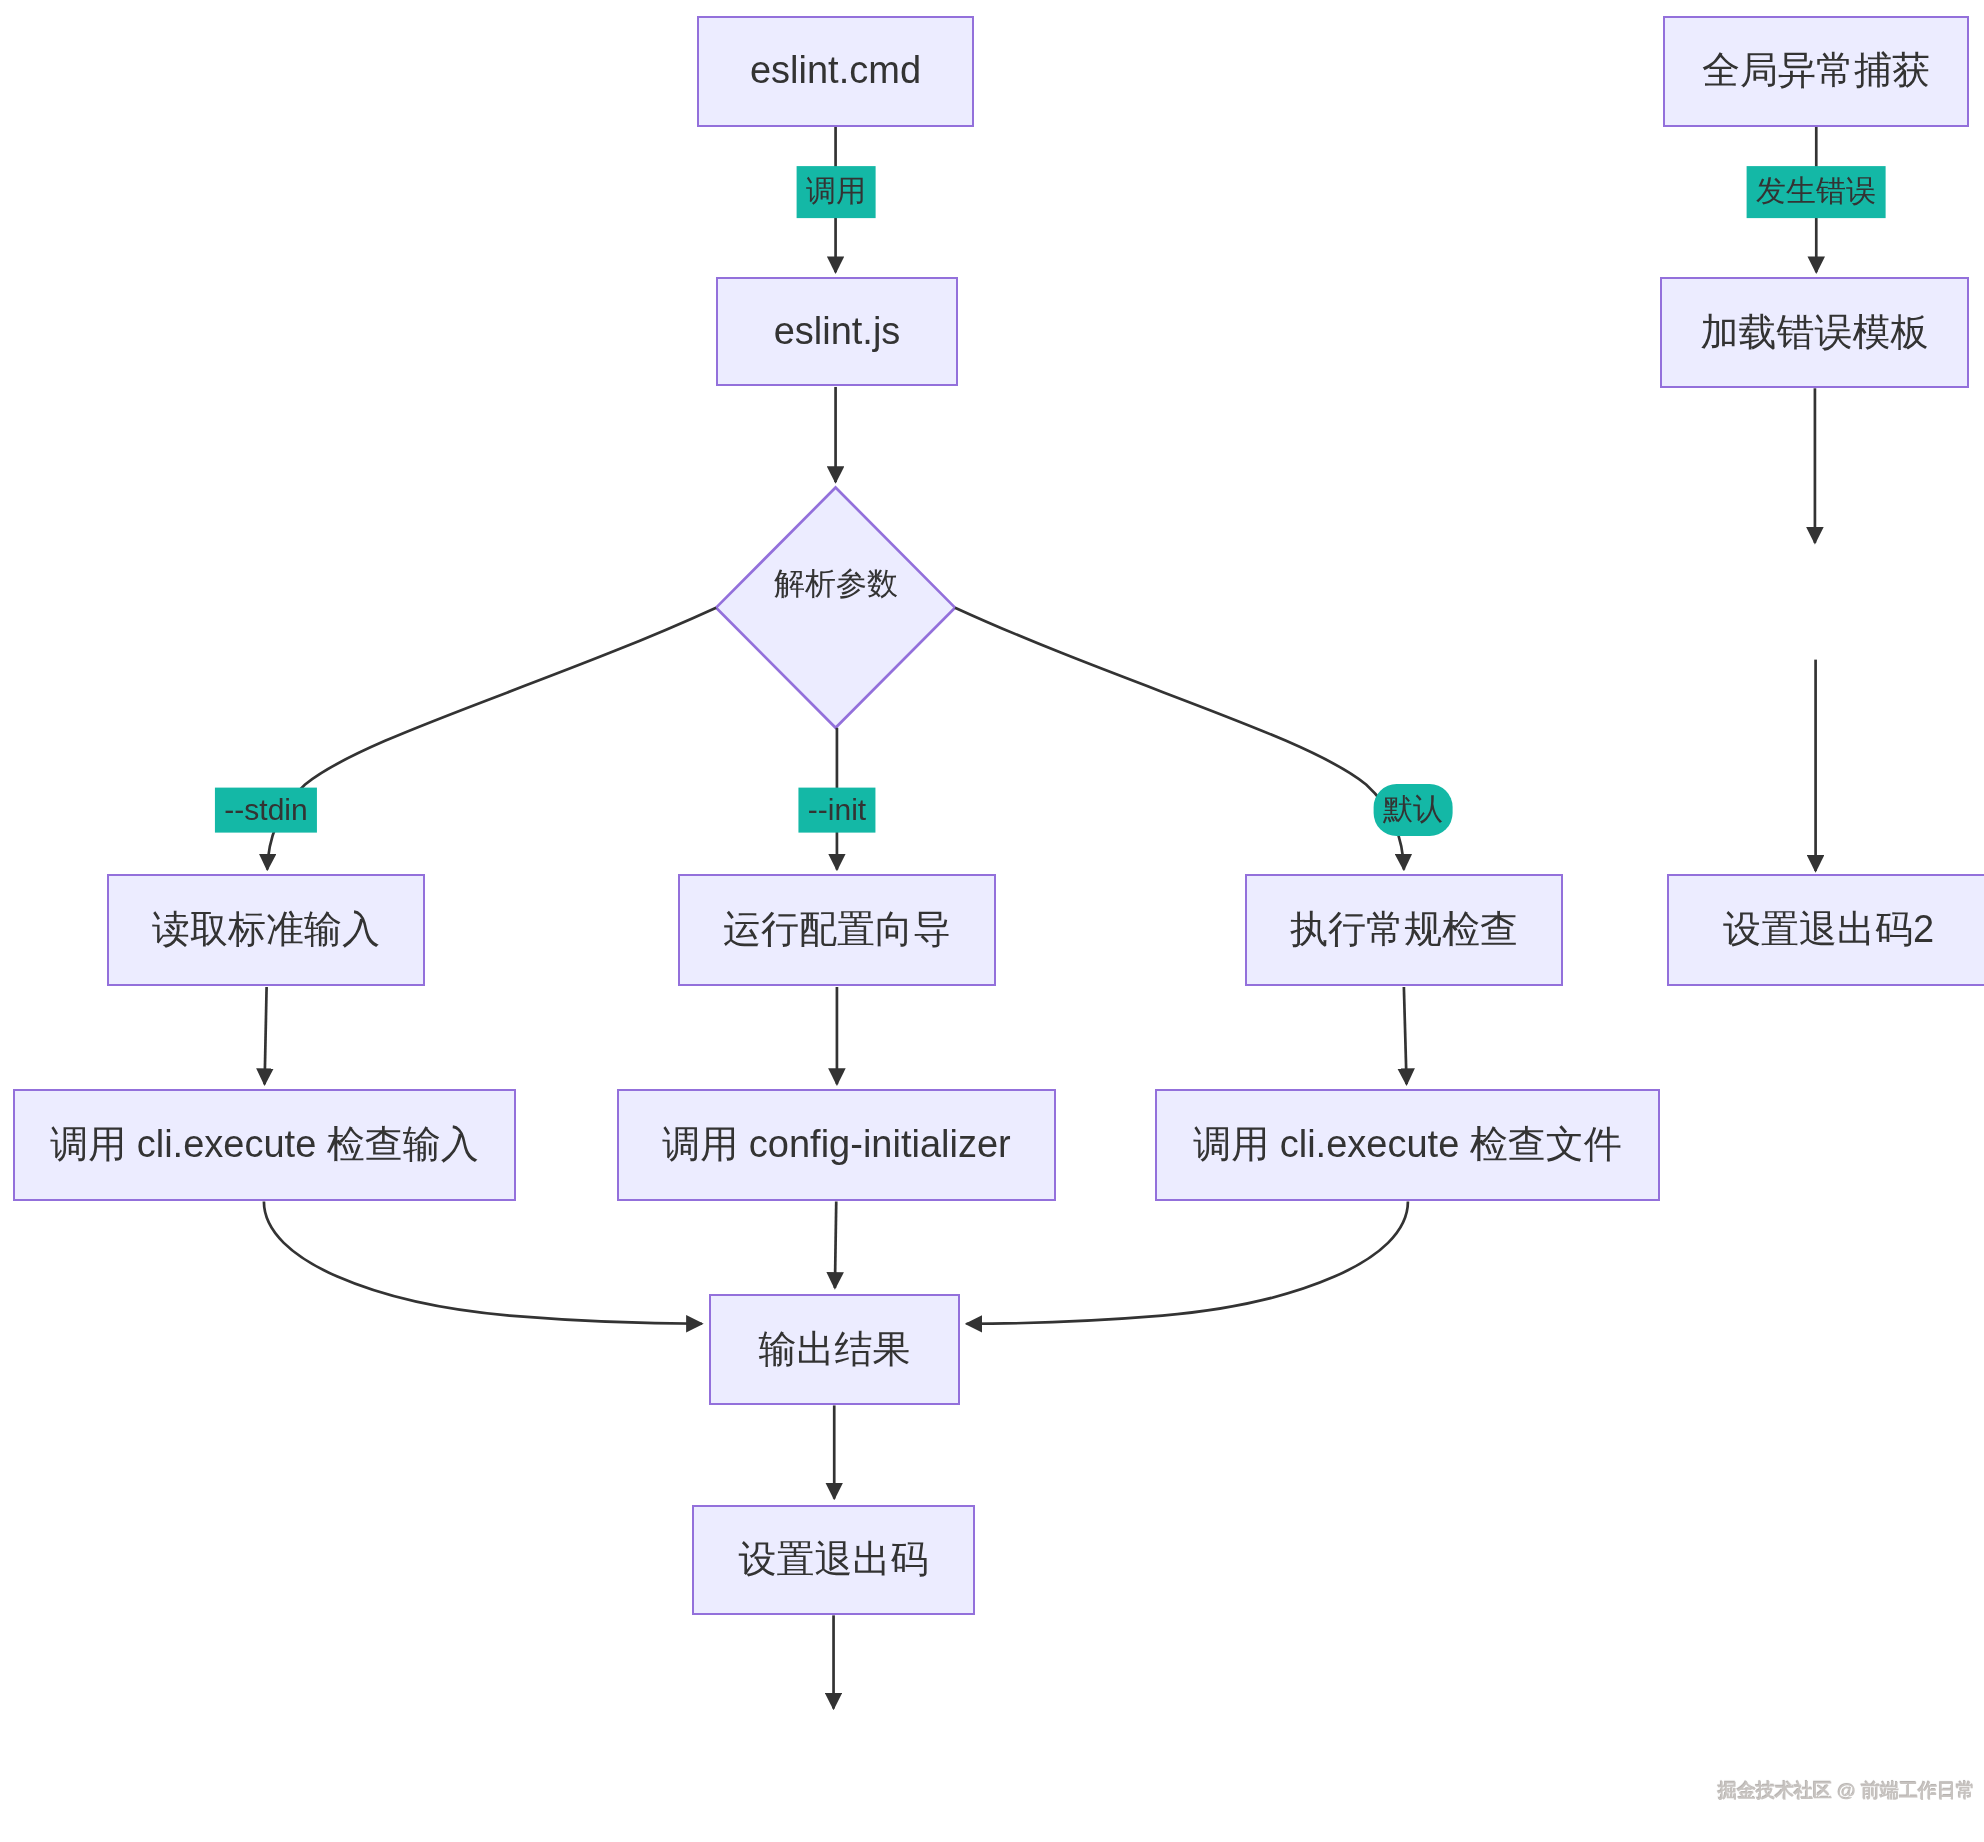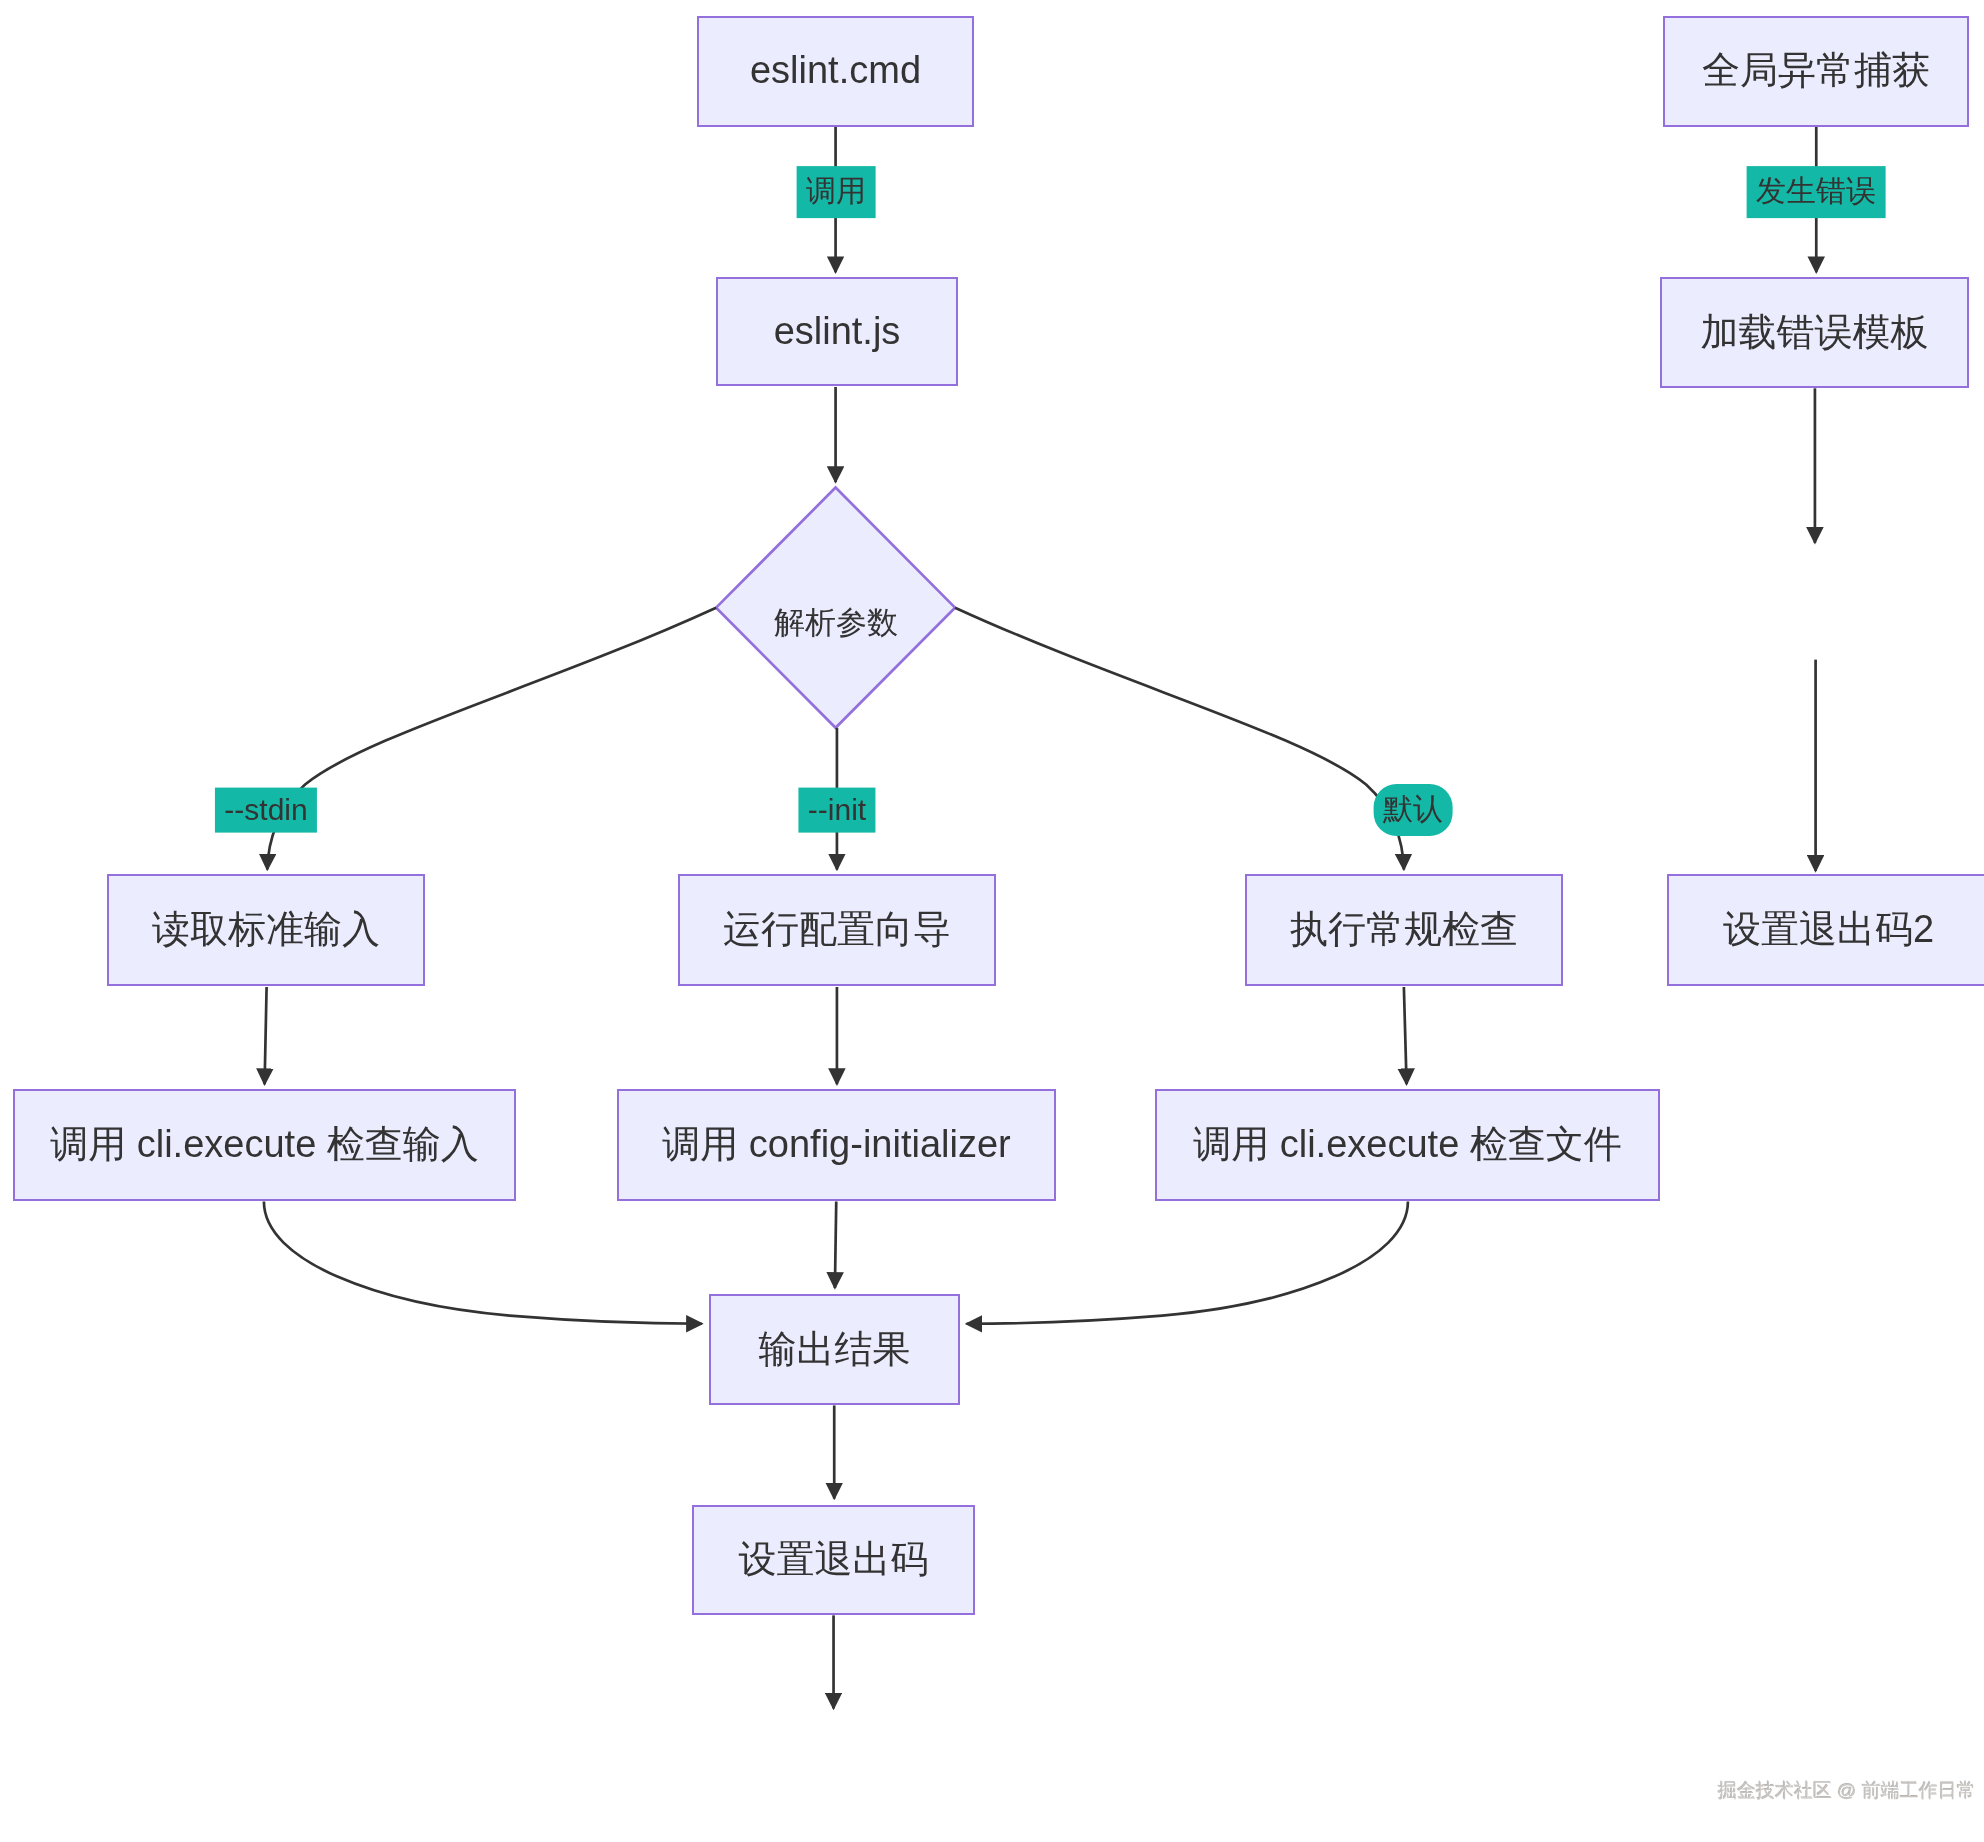--- a/index.html
+++ b/index.html
@@ -53,20 +53,21 @@
     font-size: 30px;
     padding: 5.4px 9.4px;
     white-space: nowrap;
   }
   .watermark {
     position: absolute;
     font-size: 19px;
     color: #c7c3c0;
     text-shadow: 0.7px 0.7px 0 #ffffff, -0.7px -0.7px 0.7px #b3afac;
     white-space: nowrap;
+    font-weight: bold;
   }
 </style>
 </head>
 <body>
 
 <div class="canvas">
 
   <svg class="edges-layer" viewBox="0 0 2941 2730" xmlns="http://www.w3.org/2000/svg">
     <defs>
       <marker id="arrow" viewBox="0 0 10 10" refX="9" refY="5" markerWidth="6.5" markerHeight="6.5" orient="auto-start-reverse">
@@ -93,21 +94,21 @@
       <path d="M 2691 187 L 2691 403" marker-end="url(#arrow)"></path>
       <path d="M 2689 575 L 2689 804" marker-end="url(#arrow)"></path>
       <path d="M 2690 977 L 2690 1290" marker-end="url(#arrow)"></path>
     </g>
   </svg>
 
   <div class="node" style="left:697px; top:15.5px; width:277px; height:111px;">eslint.cmd</div>
 
   <div class="node" style="left:716px; top:277px; width:242px; height:109px;">eslint.js</div>
 
-  <div class="diamond-label" style="left:836px; top:623px;">解析参数</div>
+  <div class="diamond-label" style="left:836px; top:584px;">解析参数</div>
 
   <div class="node" style="left:107px; top:874px; width:318px; height:112px;">读取标准输入</div>
 
   <div class="node" style="left:678px; top:874px; width:318px; height:112px;">运行配置向导</div>
 
   <div class="node" style="left:1245px; top:874px; width:318px; height:112px;">执行常规检查</div>
 
   <div class="node" style="left:1667px; top:874px; width:323px; height:112px;">设置退出码2</div>
 
   <div class="node" style="left:13px; top:1089px; width:503px; height:112px;">调用 cli.execute 检查输入</div>

